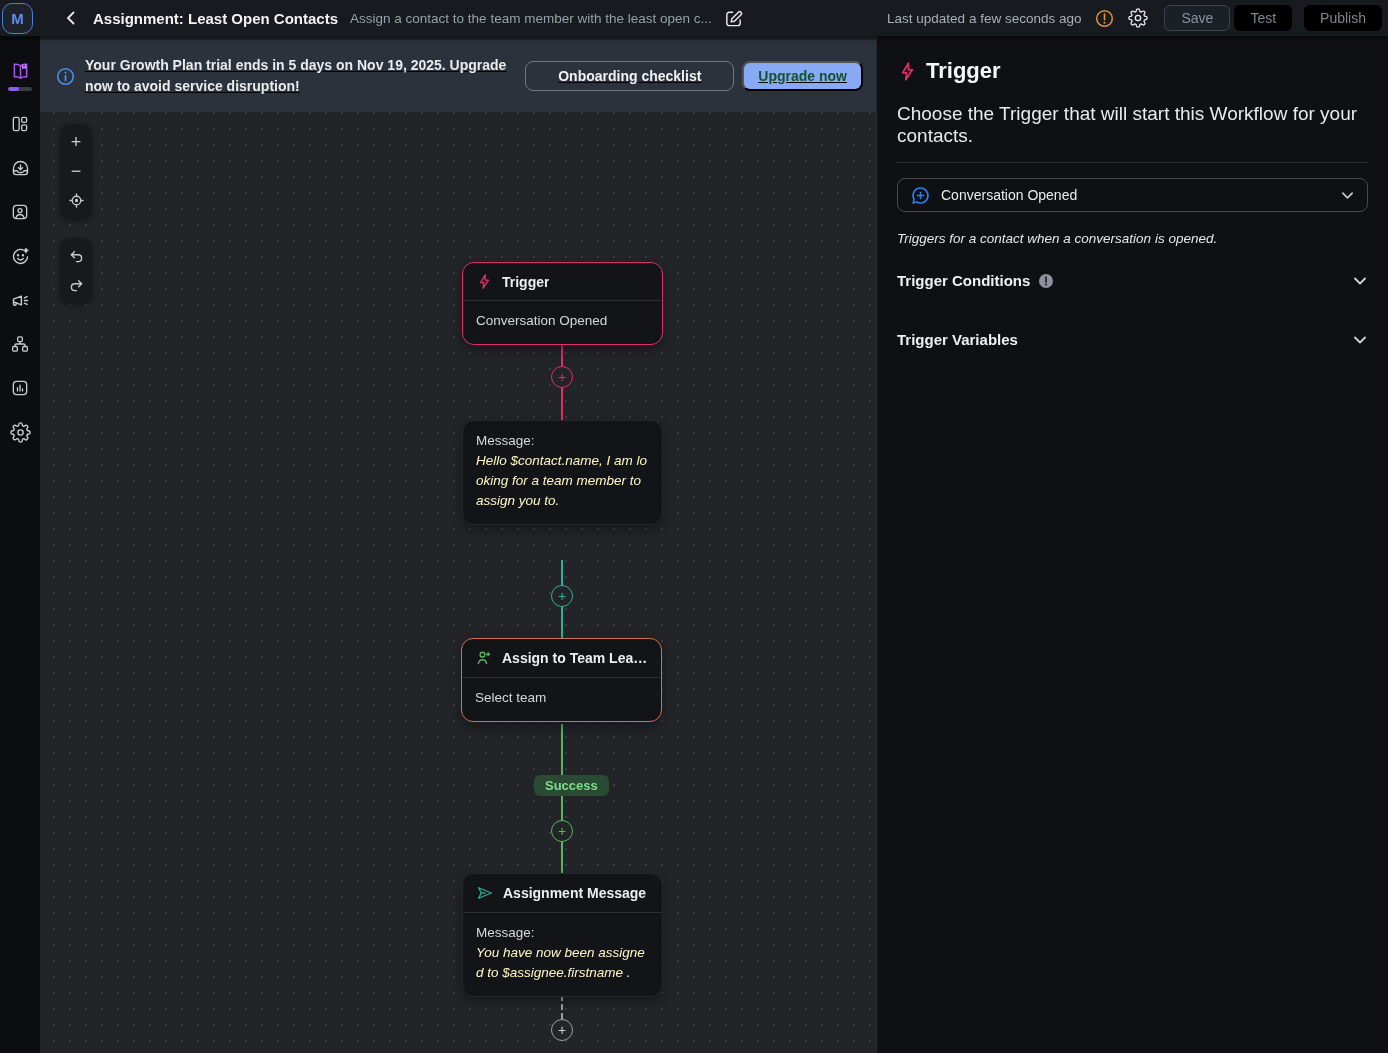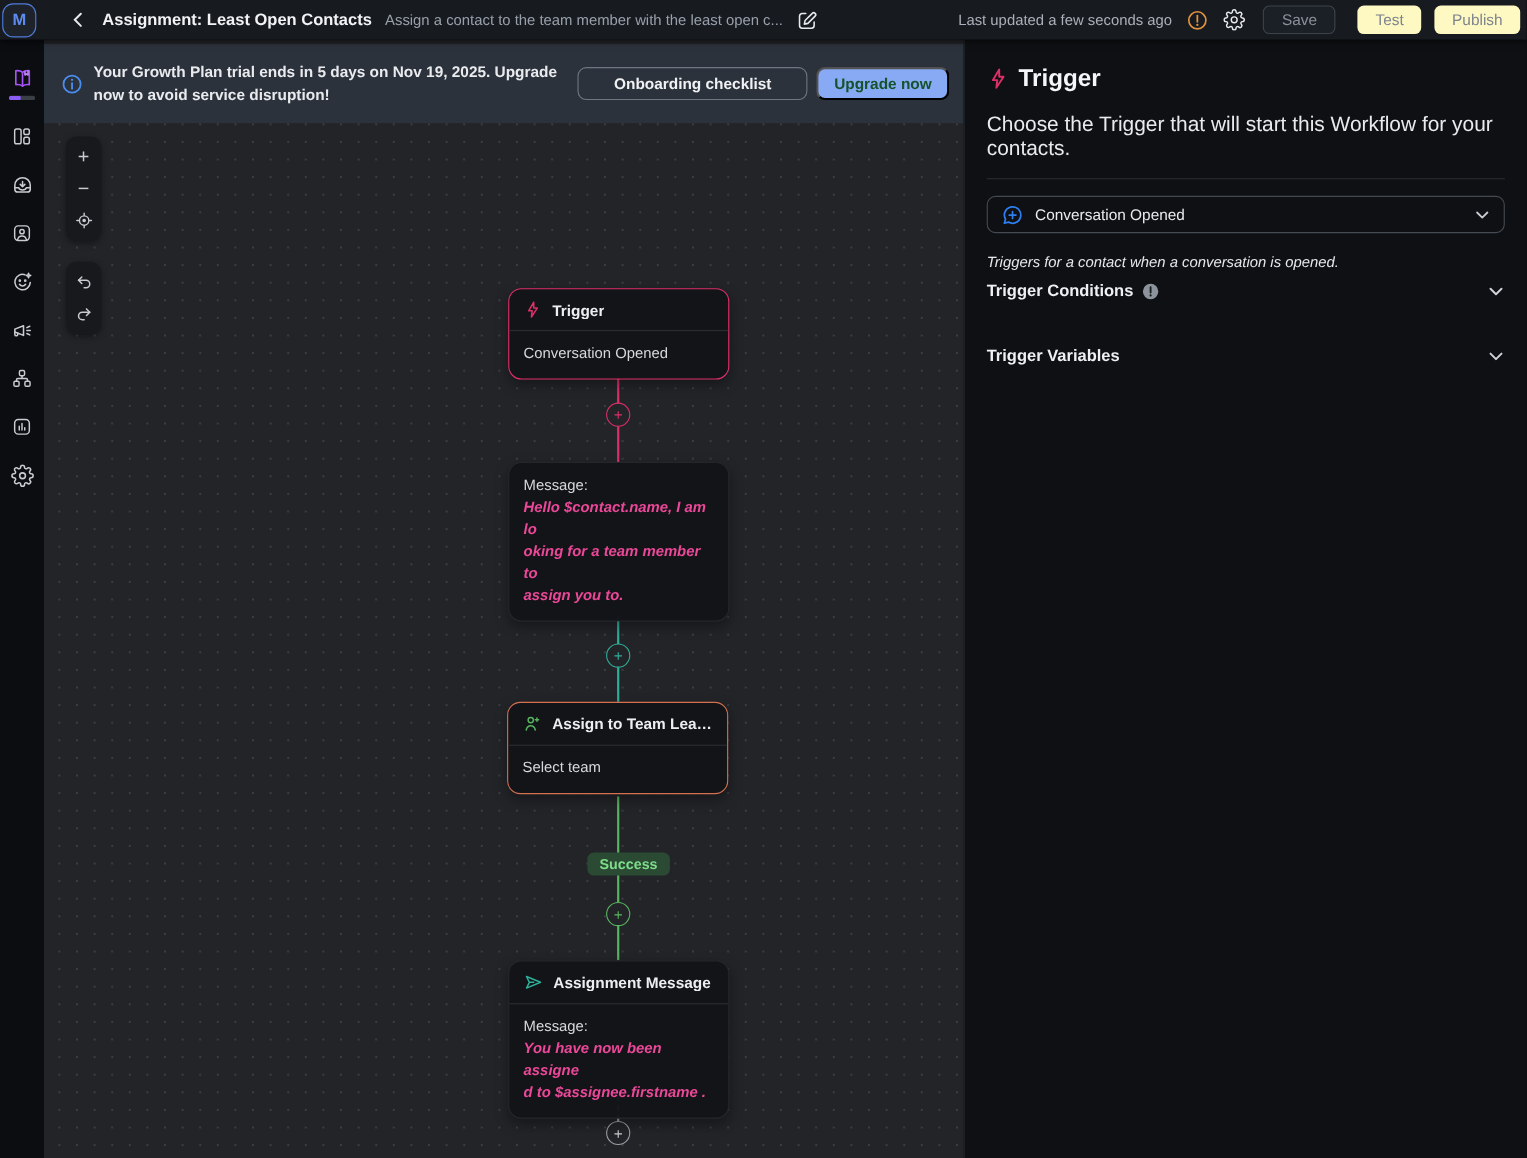--- a/index.html
+++ b/index.html
@@ -19,42 +19,42 @@
   .hdr-title { margin-left:14px; font-size:15px; font-weight:bold; color:#f2f3f5; white-space:nowrap; }
   .hdr-sub { margin-left:12px; font-size:13.5px; color:#98a0ab; white-space:nowrap;
     max-width:400px; overflow:hidden; text-overflow:ellipsis; }
   .edit-btn { margin-left:12px; display:flex; align-items:center; cursor:pointer; }
   .hdr-spacer { flex:1; }
   .last-updated { font-size:13.5px; color:#aab0ba; margin-right:14px; white-space:nowrap; }
   .warn-ic { margin-right:14px; display:flex; align-items:center; }
   .gear-btn { margin-right:16px; display:flex; align-items:center; cursor:pointer; }
   .btn { height:26px; border-radius:6px; font-size:14px; padding:0 16px;
     display:flex; align-items:center; justify-content:center; cursor:pointer; }
-  .btn-save { background:#1b2026; border:1px solid #3d434b; color:#8a919b; margin-right:20px; }
-  .btn-muted { background:#fef9c3; border:none; color:#7d848e; margin-right:12px; }
+  .btn-save { background:#1b2026; border:1px solid #3d434b; color:#8a919b; margin-right:4px; }
+  .btn-muted { background:#000000; border:none; color:#7d848e; margin-right:12px; }
   .btn-muted:last-child { margin-right:6px; }
 
   
   .sidebar { position:absolute; left:0; top:36px; width:40px; height:1017px;
     background:#0b0d10; z-index:20; display:flex; flex-direction:column; align-items:center; }
   .side-item { width:40px; height:44px; display:flex; flex-direction:column;
     align-items:center; justify-content:center; cursor:pointer; }
   .side-item.first { margin-top:14px; height:52px; }
   .progress { width:24px; height:4px; border-radius:2px; background:#3a3f46; margin-top:5px; overflow:hidden; }
   .progress > div { width:45%; height:100%; background:#8b5cf6; border-radius:2px; }
 
   
   .canvas { position:absolute; left:40px; top:36px; width:836px; height:1017px;
     background-color:#232428;
     background-image:radial-gradient(circle,#3b3d42 1.2px, transparent 1.3px);
     background-size:16px 16px; background-position:6px 5px; overflow:hidden; }
 
   
   .banner { position:absolute; left:0; top:4px; width:836px; height:72px;
-    background:#2c323c; display:flex; align-items:center; z-index:5; }
+    background:#2c323c; display:flex; align-items:center; z-index:5;text-decoration:underline; }
   .banner-info { margin-left:16px; flex:none; }
   .banner-text { margin-left:10px; font-size:14px; font-weight:bold; color:#e9ebee;
     line-height:21px; max-width:440px; }
   .banner-spacer { flex:1; }
   .btn-onboard { height:30px; padding:0 32px; border-radius:8px; border:1px solid #6e7682;
     background:transparent; color:#f0f1f3; font-size:14px; font-weight:600;
     display:flex; align-items:center; margin-right:8px; cursor:pointer; }
   .btn-upgrade { height:30px; padding:0 14px; border-radius:8px; background:#88a9f4;
     color:#14532d; font-size:14px; font-weight:600; display:flex; align-items:center;
     margin-right:13px; cursor:pointer; }
@@ -69,21 +69,21 @@
     color:#c8cbd0; font-size:18px; cursor:pointer; }
 
   
   .node { position:absolute; width:201px; background:rgba(19,20,24,.97); border-radius:12px;
     border:1px solid #24262b; box-shadow:0 5px 12px rgba(0,0,0,.35); z-index:4; }
   .node-header { display:flex; align-items:center; gap:9px; padding:10px 13px;
     border-bottom:1px solid #2b2d32; }
   .node-title { font-size:14px; font-weight:bold; color:#eceef0; white-space:nowrap;
     overflow:hidden; text-overflow:ellipsis; }
   .node-body { padding:10px 13px 13px 13px; font-size:13.5px; color:#d6d8db; line-height:20px; }
-  .node-body .msg-line { font-style:italic; color:#ec4899;font-weight:bold; }
+  .node-body .msg-line { font-style:italic; color:#fef9c3; }
   .node-trigger { left:422px; top:226px; border:1.5px solid #dc2f67; }
   .node-welcome { left:422px; top:384px; }
   .node-assign  { left:421px; top:602px; border:1.5px solid #d3704f; }
   .node-assignmsg { left:422px; top:837px; }
 
   
   .conn { position:absolute; width:2px; z-index:2; }
   .conn-pink { left:521px; top:305px; height:79px; background:#dc2f67; }
   .conn-teal { left:521px; top:524px; height:78px; background:#2fae98; }
   .conn-green { left:521px; top:688px; height:149px; background:#57b45f; }
@@ -104,21 +104,21 @@
     background:#0e1013; border-left:1px solid #26292e; padding:22px 20px; z-index:10; }
   .panel-title-row { display:flex; align-items:center; gap:8px; }
   .panel-title { font-size:22px; font-weight:bold; color:#f5f6f8; }
   .panel-desc { margin-top:19px; font-size:19px; color:#e8eaec; }
   .panel-divider { margin-top:15px; border:none; border-top:1px solid #2a2d31; }
   .dropdown { margin-top:15px; height:34px; border:1px solid #454a52; border-radius:8px;
     display:flex; align-items:center; padding:0 12px; cursor:pointer; background:#0e1013; }
   .dropdown-value { margin-left:10px; font-size:14px; color:#e9ebee; flex:1; }
   .panel-note { margin-top:19px; font-size:13.5px; font-style:italic; color:#e6e8ea; }
   .collapse-row { display:flex; align-items:center; cursor:pointer; }
-  .collapse-row.conditions { margin-top:10px;align-items:center; }
+  .collapse-row.conditions { margin-top:26px;align-items:center; }
   .collapse-row.variables { margin-top:42px; }
   .collapse-label { font-size:15px; font-weight:bold; color:#eef0f2; }
   .collapse-spacer { flex:1; }
   .info-dot { margin-left:8px; display:flex; align-items:center; }
 
   svg { display:block; }
 </style>
 </head>
 <body>
 

